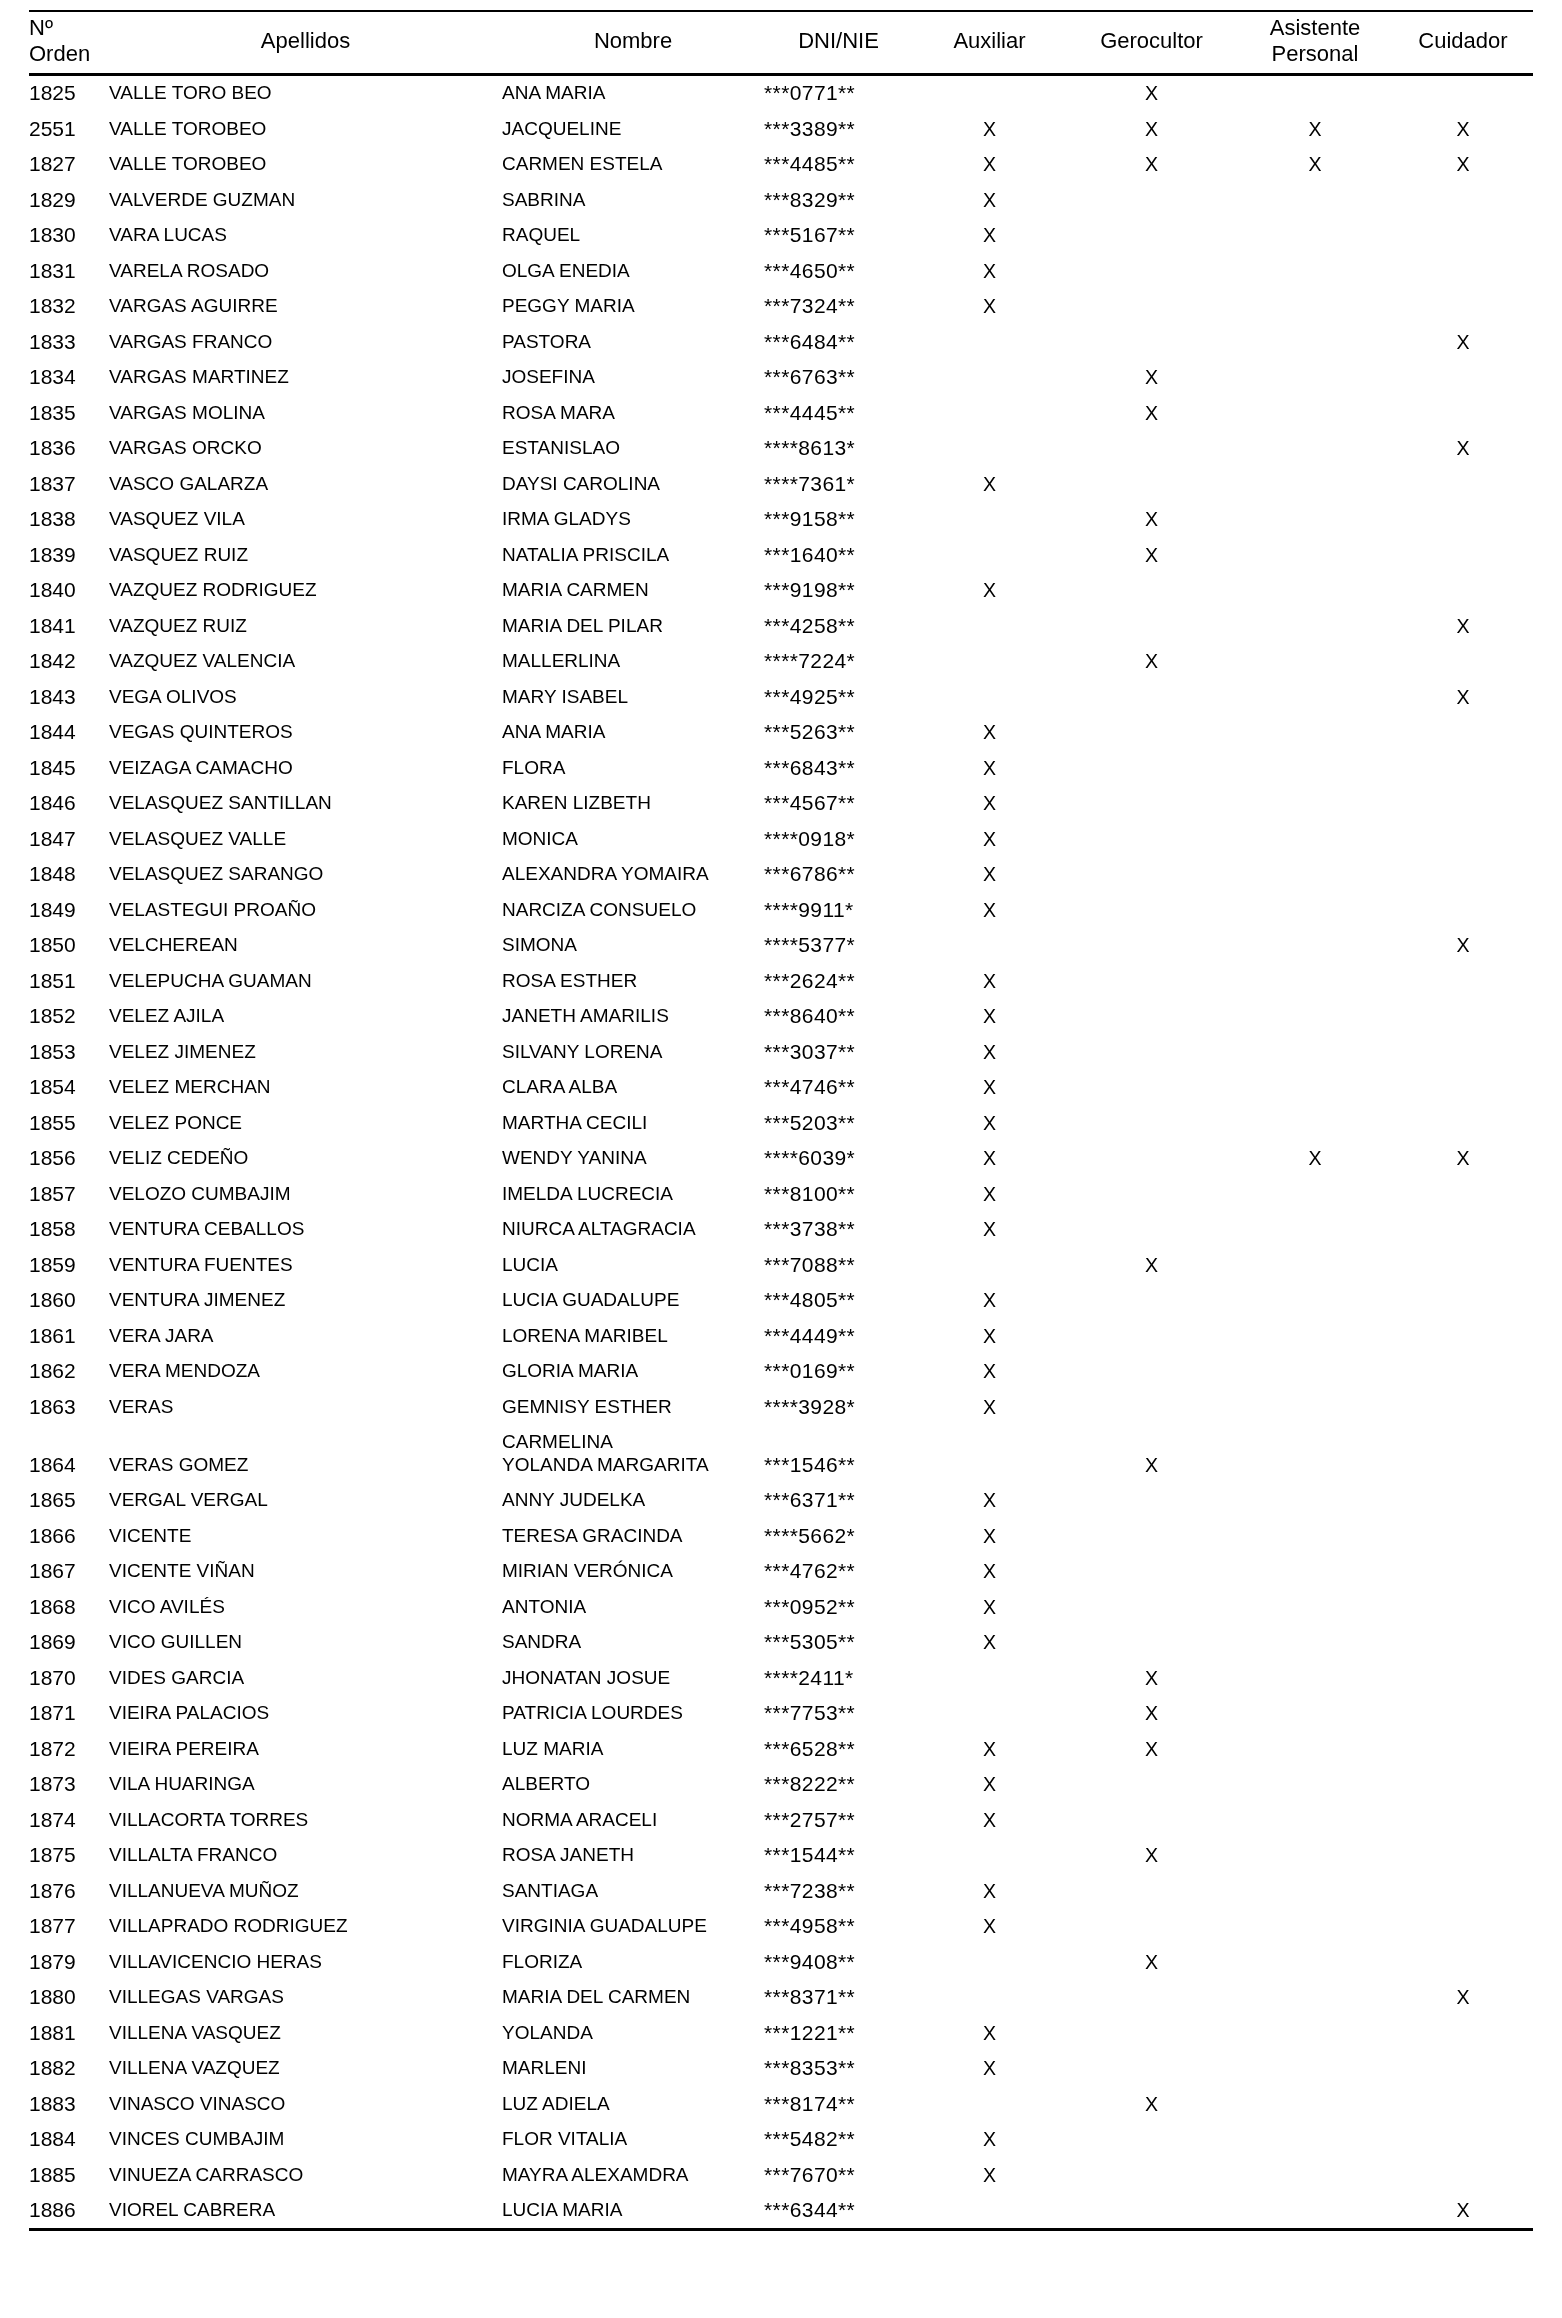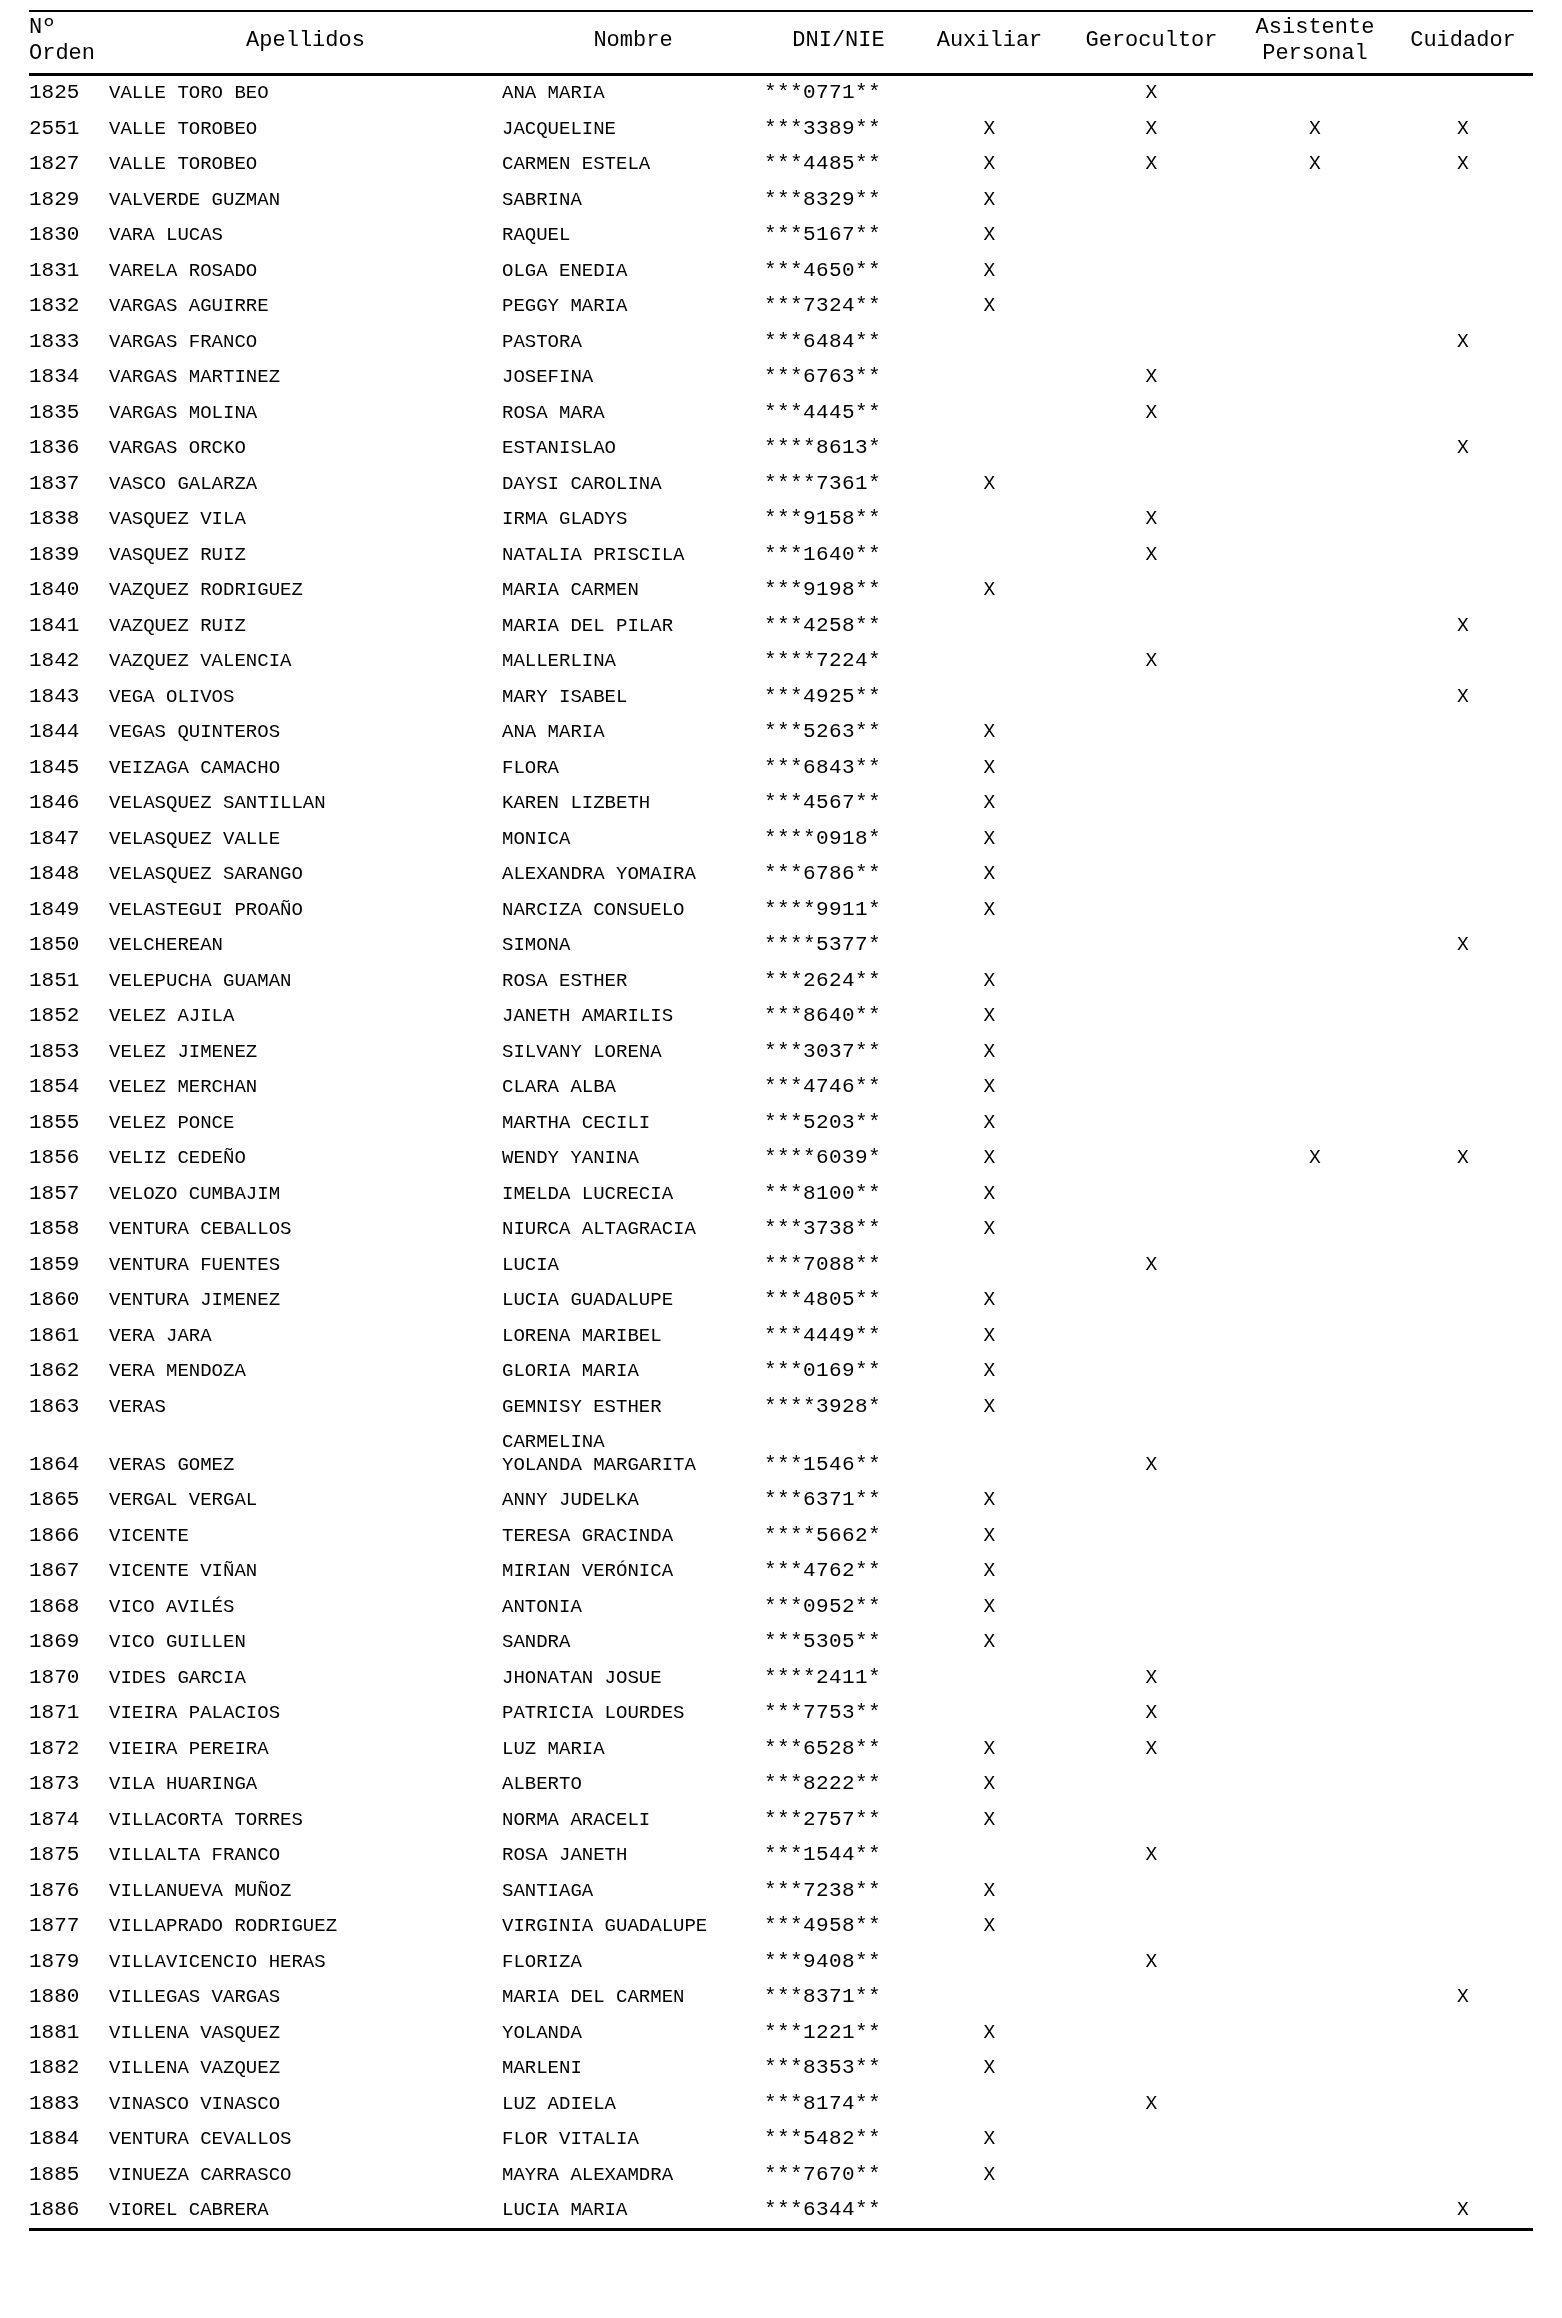--- a/index.html
+++ b/index.html
@@ -5,21 +5,21 @@
   html, body {
     margin: 0;
     padding: 0;
     background: #ffffff;
   }
   .page {
     width: 1562px;
     height: 2319px;
     background: #ffffff;
     color: #000000;
-    font-family: Liberation Mono, monospace;
+    font-family: Liberation Sans, sans-serif;
     box-sizing: border-box;
     padding: 10.2px 29px 0 29px;
     overflow: hidden;
     border-radius: 7px;
   }
   table.roster {
     width: 100%;
     border-collapse: collapse;
     table-layout: fixed;
     border-bottom: 3.6px solid #000;
@@ -650,21 +650,21 @@
     <td class="c-apellidos">VINASCO VINASCO</td>
     <td class="c-nombre">LUZ ADIELA</td>
     <td class="c-dni">***8174**</td>
     <td class="c-flag"></td>
     <td class="c-flag">X</td>
     <td class="c-flag"></td>
     <td class="c-flag"></td>
   </tr>
         <tr>
     <td class="c-orden">1884</td>
-    <td class="c-apellidos">VENTURA CEVALLOS</td>
+    <td class="c-apellidos">VINCES CUMBAJIM</td>
     <td class="c-nombre">FLOR VITALIA</td>
     <td class="c-dni">***5482**</td>
     <td class="c-flag">X</td>
     <td class="c-flag"></td>
     <td class="c-flag"></td>
     <td class="c-flag"></td>
   </tr>
         <tr>
     <td class="c-orden">1885</td>
     <td class="c-apellidos">VINUEZA CARRASCO</td>

